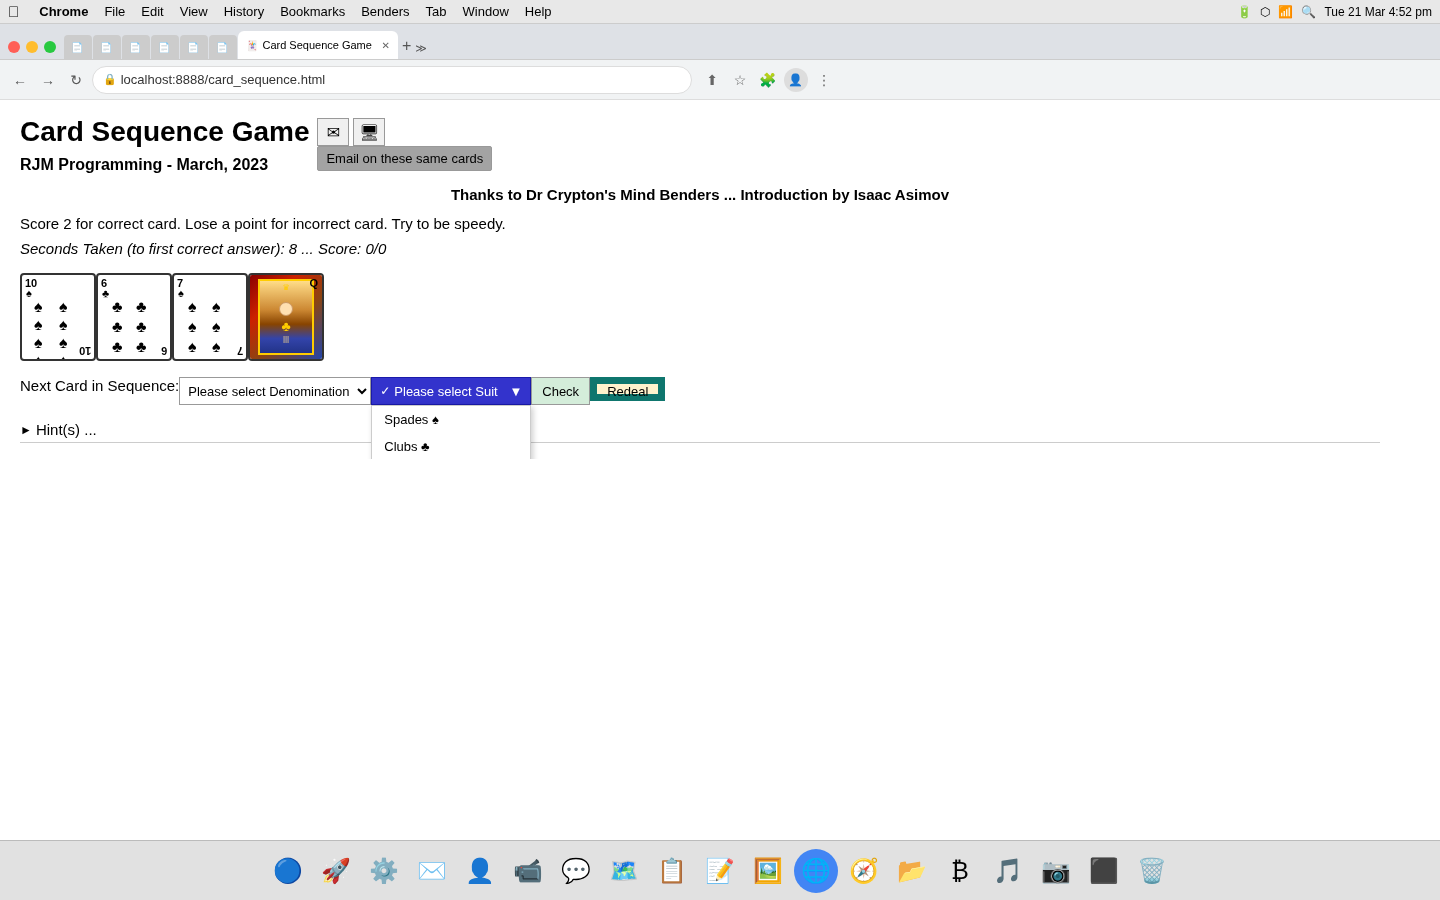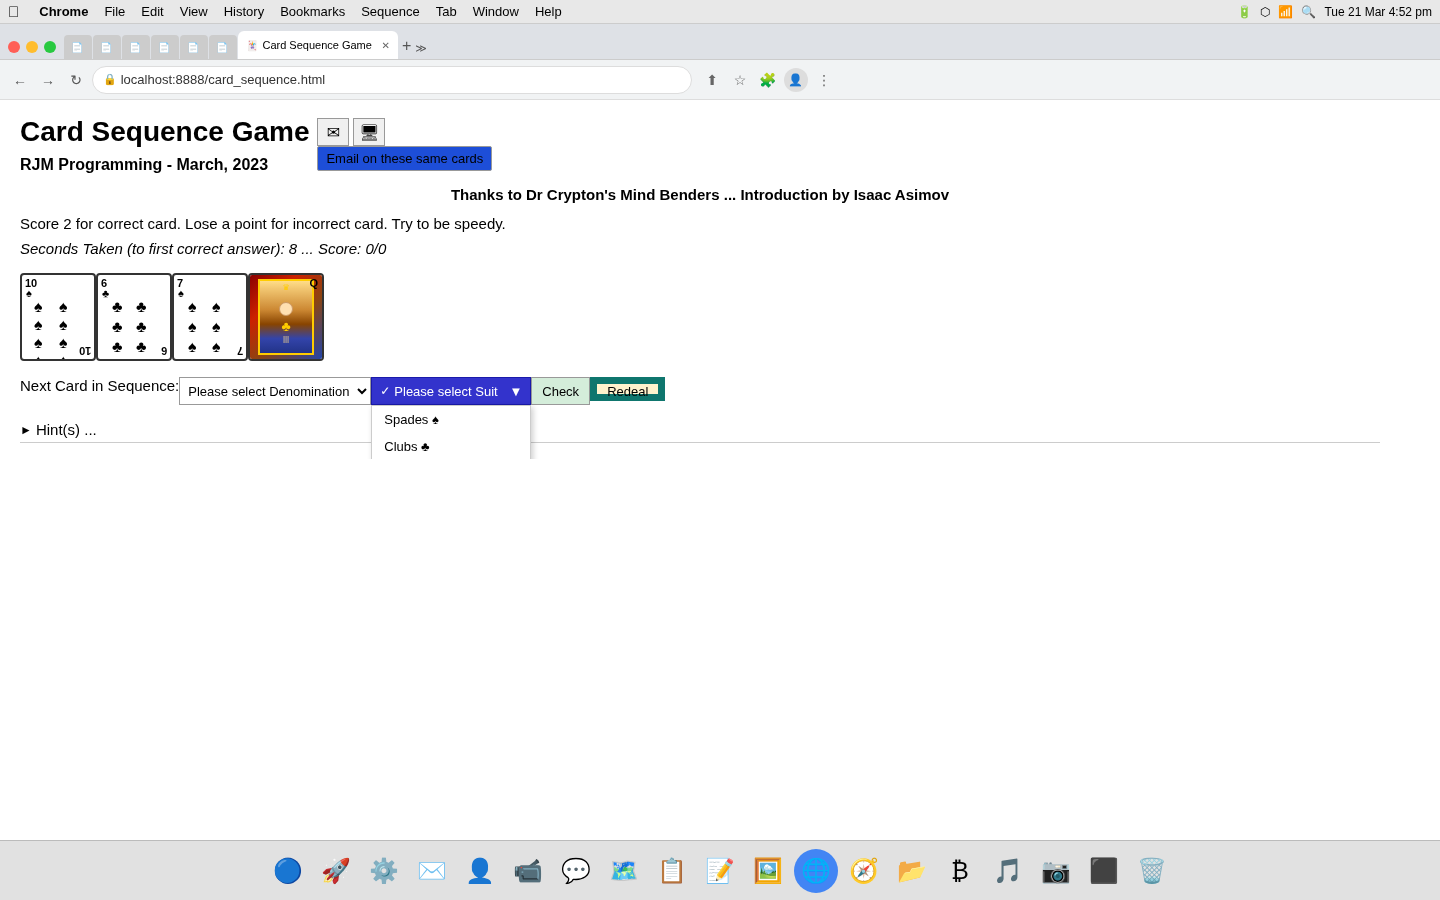--- a/index.html
+++ b/index.html
@@ -108,21 +108,21 @@
     .page-title {
       font-size: 28px;
       font-weight: bold;
       color: #000;
     }
     .header-icons { display: flex; gap: 4px; align-items: center; position: relative; }
     .email-tooltip {
       position: absolute;
       top: 28px;
       left: 0;
-      background: #1d4ed8;
+      background: #a3a3a3;
       border: 1px solid #999;
       padding: 4px 8px;
       font-size: 13px;
       white-space: nowrap;
       z-index: 10;
       border-radius: 2px;
     }
     .icon-box {
       width: 32px; height: 28px;
       border: 1px solid #999;
@@ -265,21 +265,21 @@
 
 <div class="menu-bar">
   <div class="menu-bar-left">
     <span class="apple-icon"></span>
     <span class="menu-item bold">Chrome</span>
     <span class="menu-item">File</span>
     <span class="menu-item">Edit</span>
     <span class="menu-item">View</span>
     <span class="menu-item">History</span>
     <span class="menu-item">Bookmarks</span>
-    <span class="menu-item">Sequence</span>
+    <span class="menu-item">Benders</span>
     <span class="menu-item">Tab</span>
     <span class="menu-item">Window</span>
     <span class="menu-item">Help</span>
   </div>
   <div class="menu-bar-right">
     <span>🔋</span>
     <span>⬡</span>
     <span>📶</span>
     <span>🔍</span>
     <span>Tue 21 Mar  4:52 pm</span>

